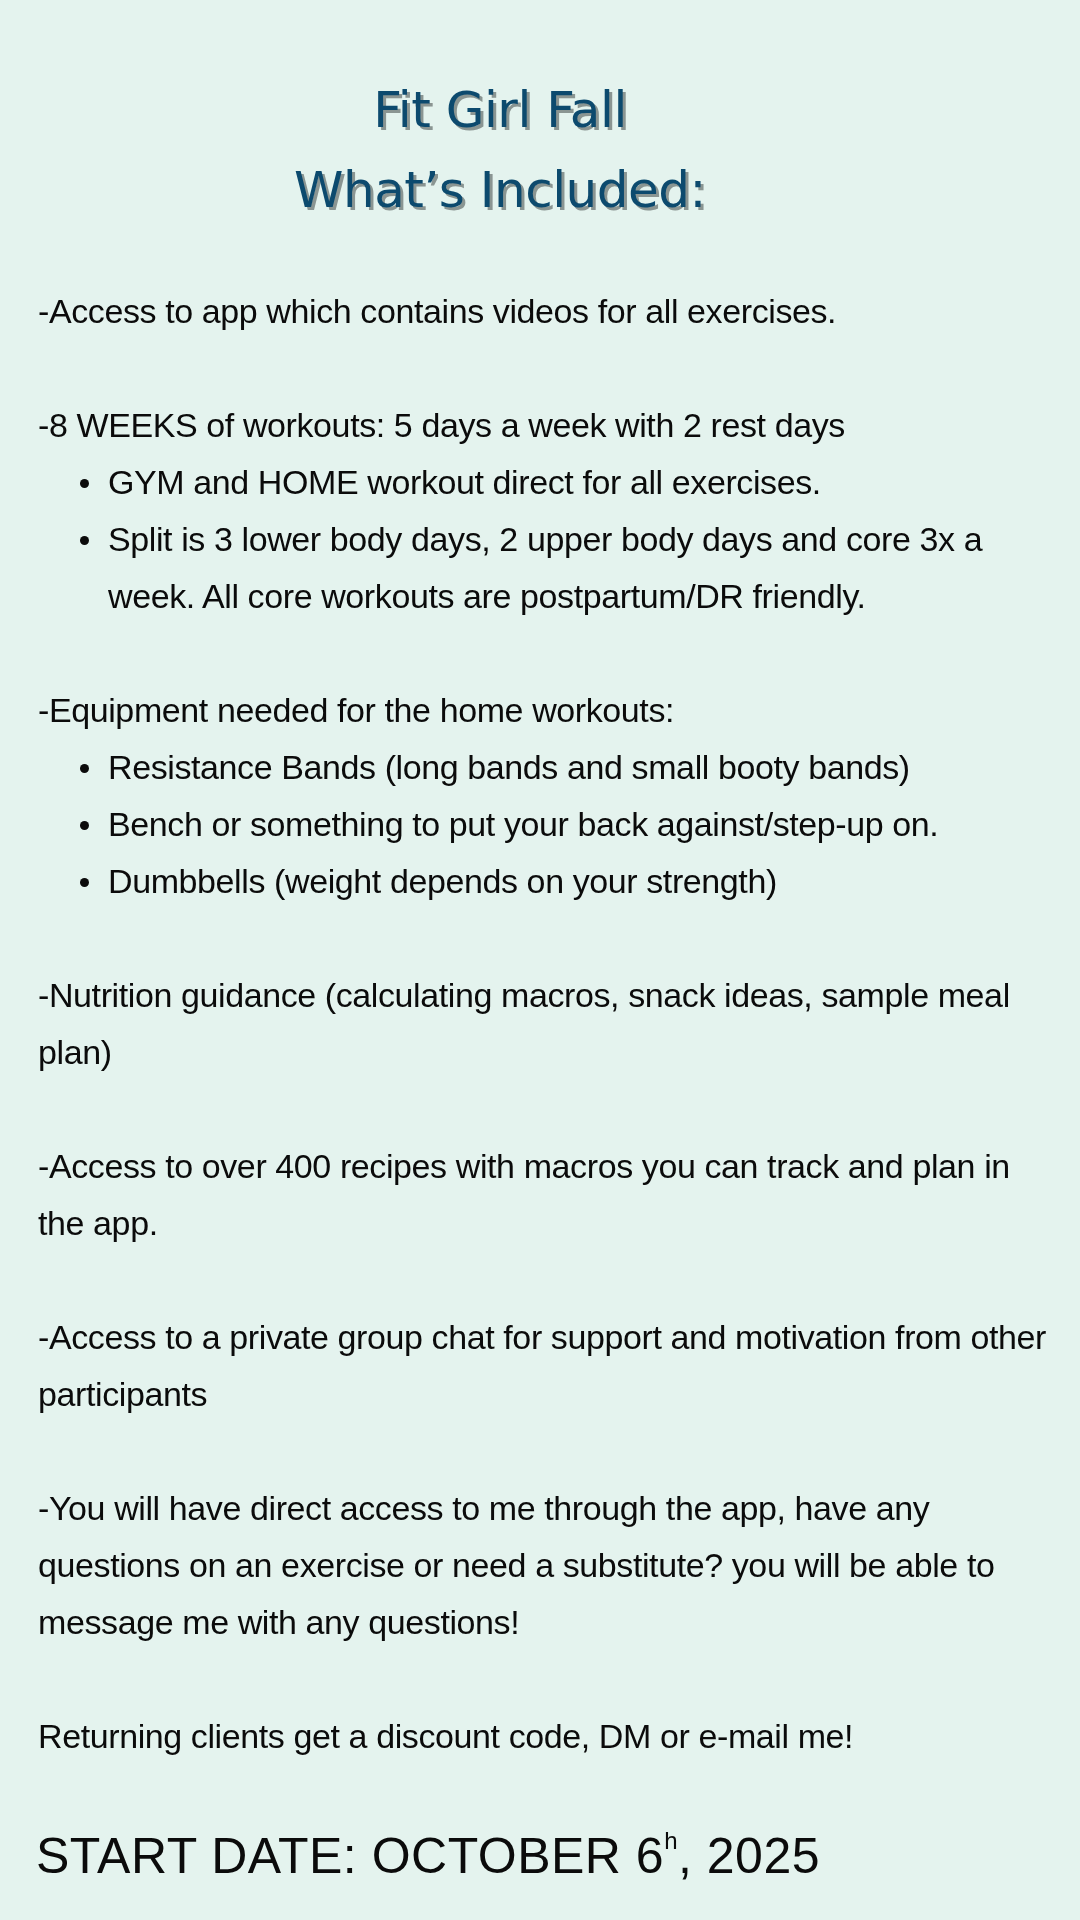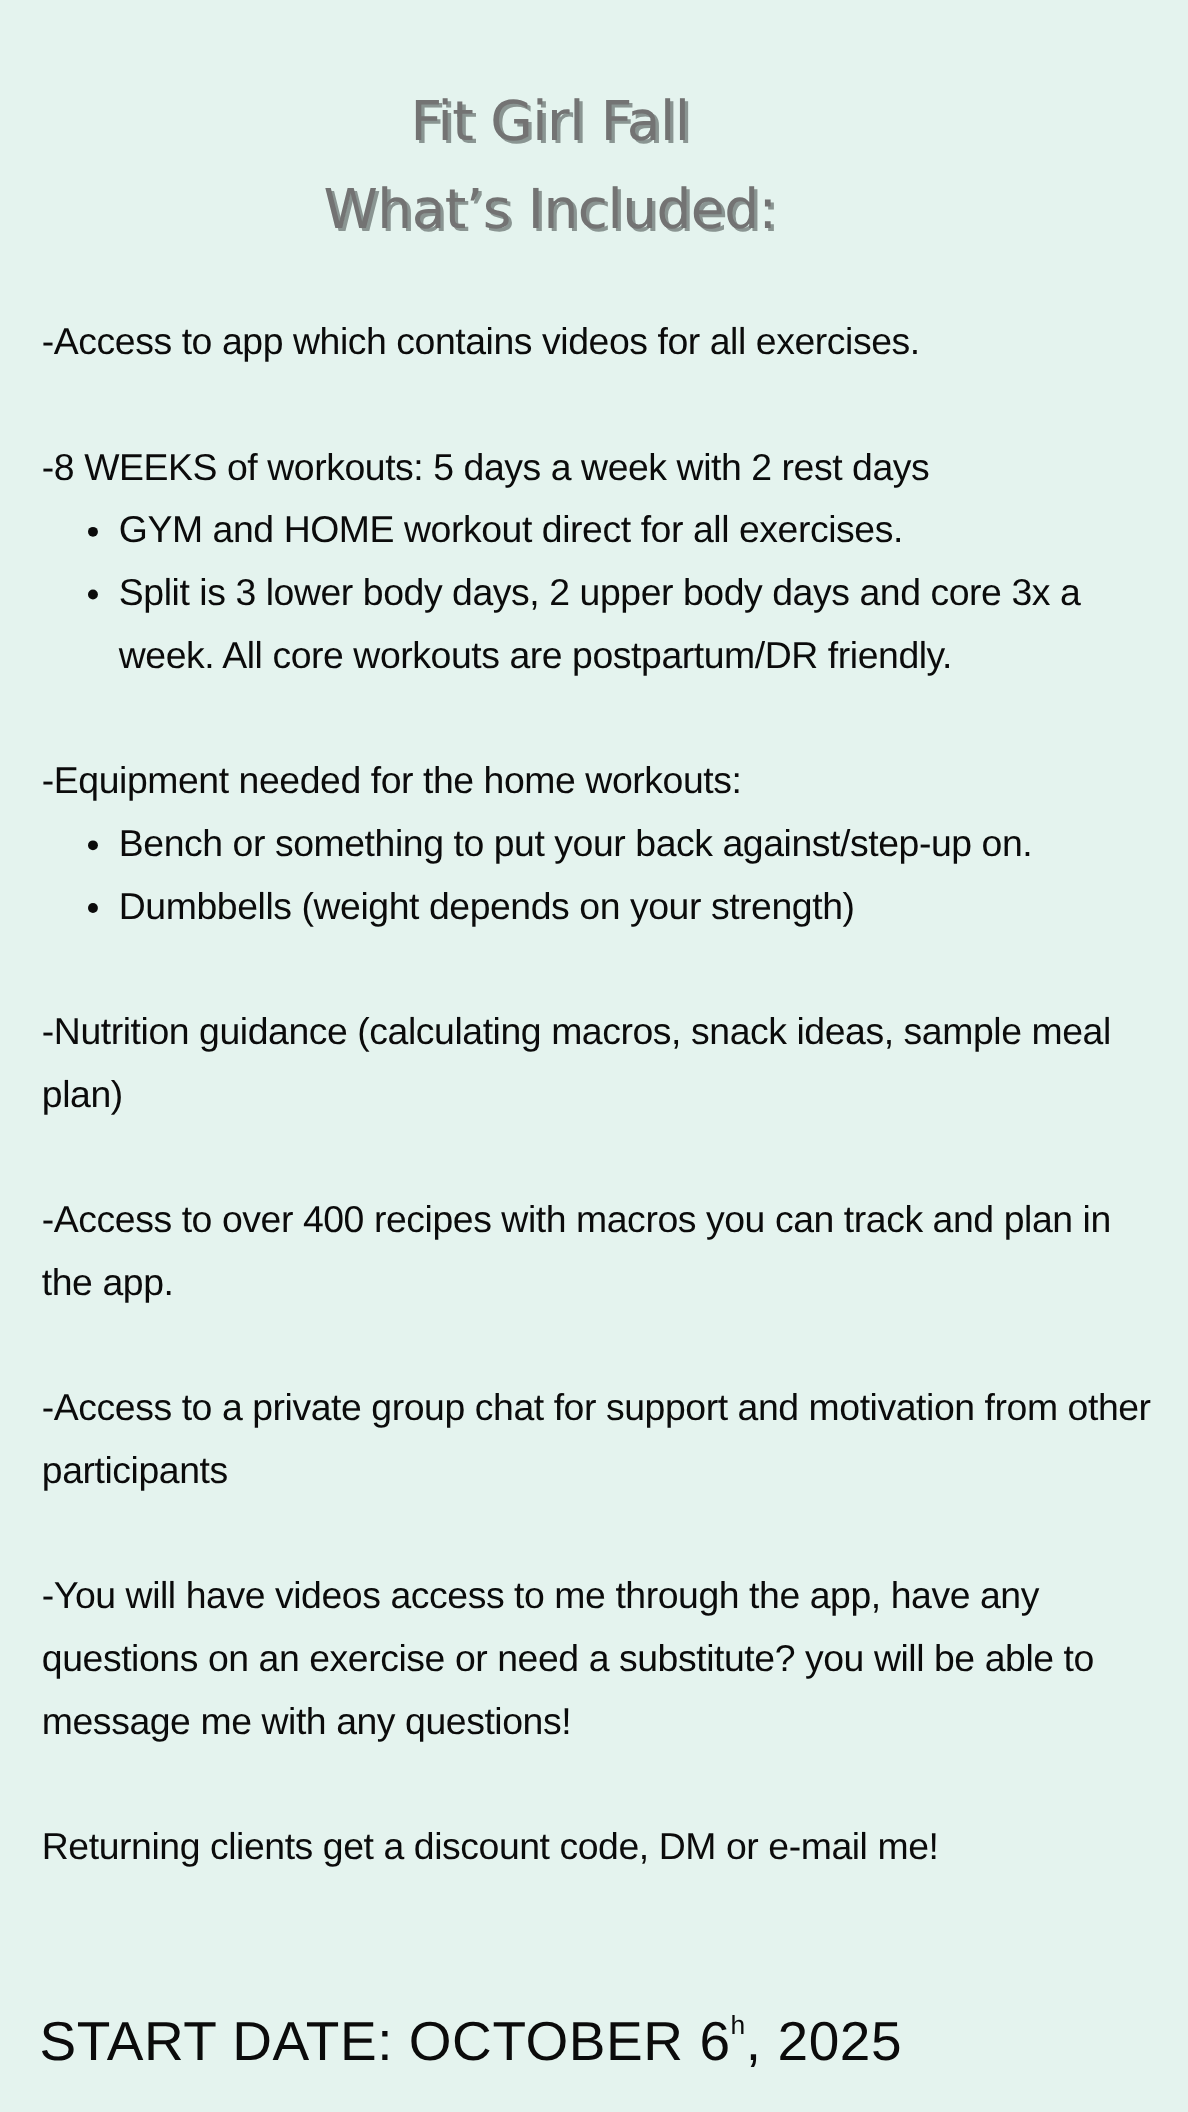--- a/index.html
+++ b/index.html
@@ -19,21 +19,21 @@
       position: absolute;
       top: 70px;
       left: 0;
       width: 1000px;
       text-align: center;
     }
     .title-line {
       font-family: "DejaVu Sans", sans-serif;
       font-size: 50px;
       line-height: 80px;
-      color: #737373;
+      color: #0c4a6e;
       text-shadow: 3px 3px 0 #8a9592;
       letter-spacing: -0.5px;
     }
     .content {
       position: absolute;
       top: 283px;
       left: 38px;
       width: 1020px;
       font-family: "Liberation Sans", sans-serif;
       font-size: 34px;
@@ -101,39 +101,40 @@
     <p>-8 WEEKS of workouts: 5 days a week with 2 rest days</p>
     <ul class="bullets">
       <li>GYM and HOME workout direct for all exercises.</li>
       <li>Split is 3 lower body days, 2 upper body days and core 3x a week. All core workouts are postpartum/DR friendly.</li>
     </ul>
   </div>
 
   <div class="para">
     <p>-Equipment needed for the home workouts:</p>
     <ul class="bullets">
+      <li>Resistance Bands (long bands and small booty bands)</li>
       <li>Bench or something to put your back against/step-up on.</li>
       <li>Dumbbells (weight depends on your strength)</li>
     </ul>
   </div>
 
   <div class="para">
     <p>-Nutrition guidance (calculating macros, snack ideas, sample meal plan)</p>
   </div>
 
   <div class="para">
     <p>-Access to over 400 recipes with macros you can track and plan in the app.</p>
   </div>
 
   <div class="para">
     <p>-Access to a private group chat for support and motivation from other participants</p>
   </div>
 
   <div class="para">
-    <p>-You will have videos access to me through the app, have any questions on an exercise or need a substitute? you will be able to message me with any questions!</p>
+    <p>-You will have direct access to me through the app, have any questions on an exercise or need a substitute? you will be able to message me with any questions!</p>
   </div>
 
   <div class="para">
     <p>Returning clients get a discount code, DM or e-mail me!</p>
   </div>
 </div>
 
 <div class="start-date"><span>START DATE: OCTOBER 6</span><sup>h</sup><span>, 2025</span></div>
 
 </body></html>

